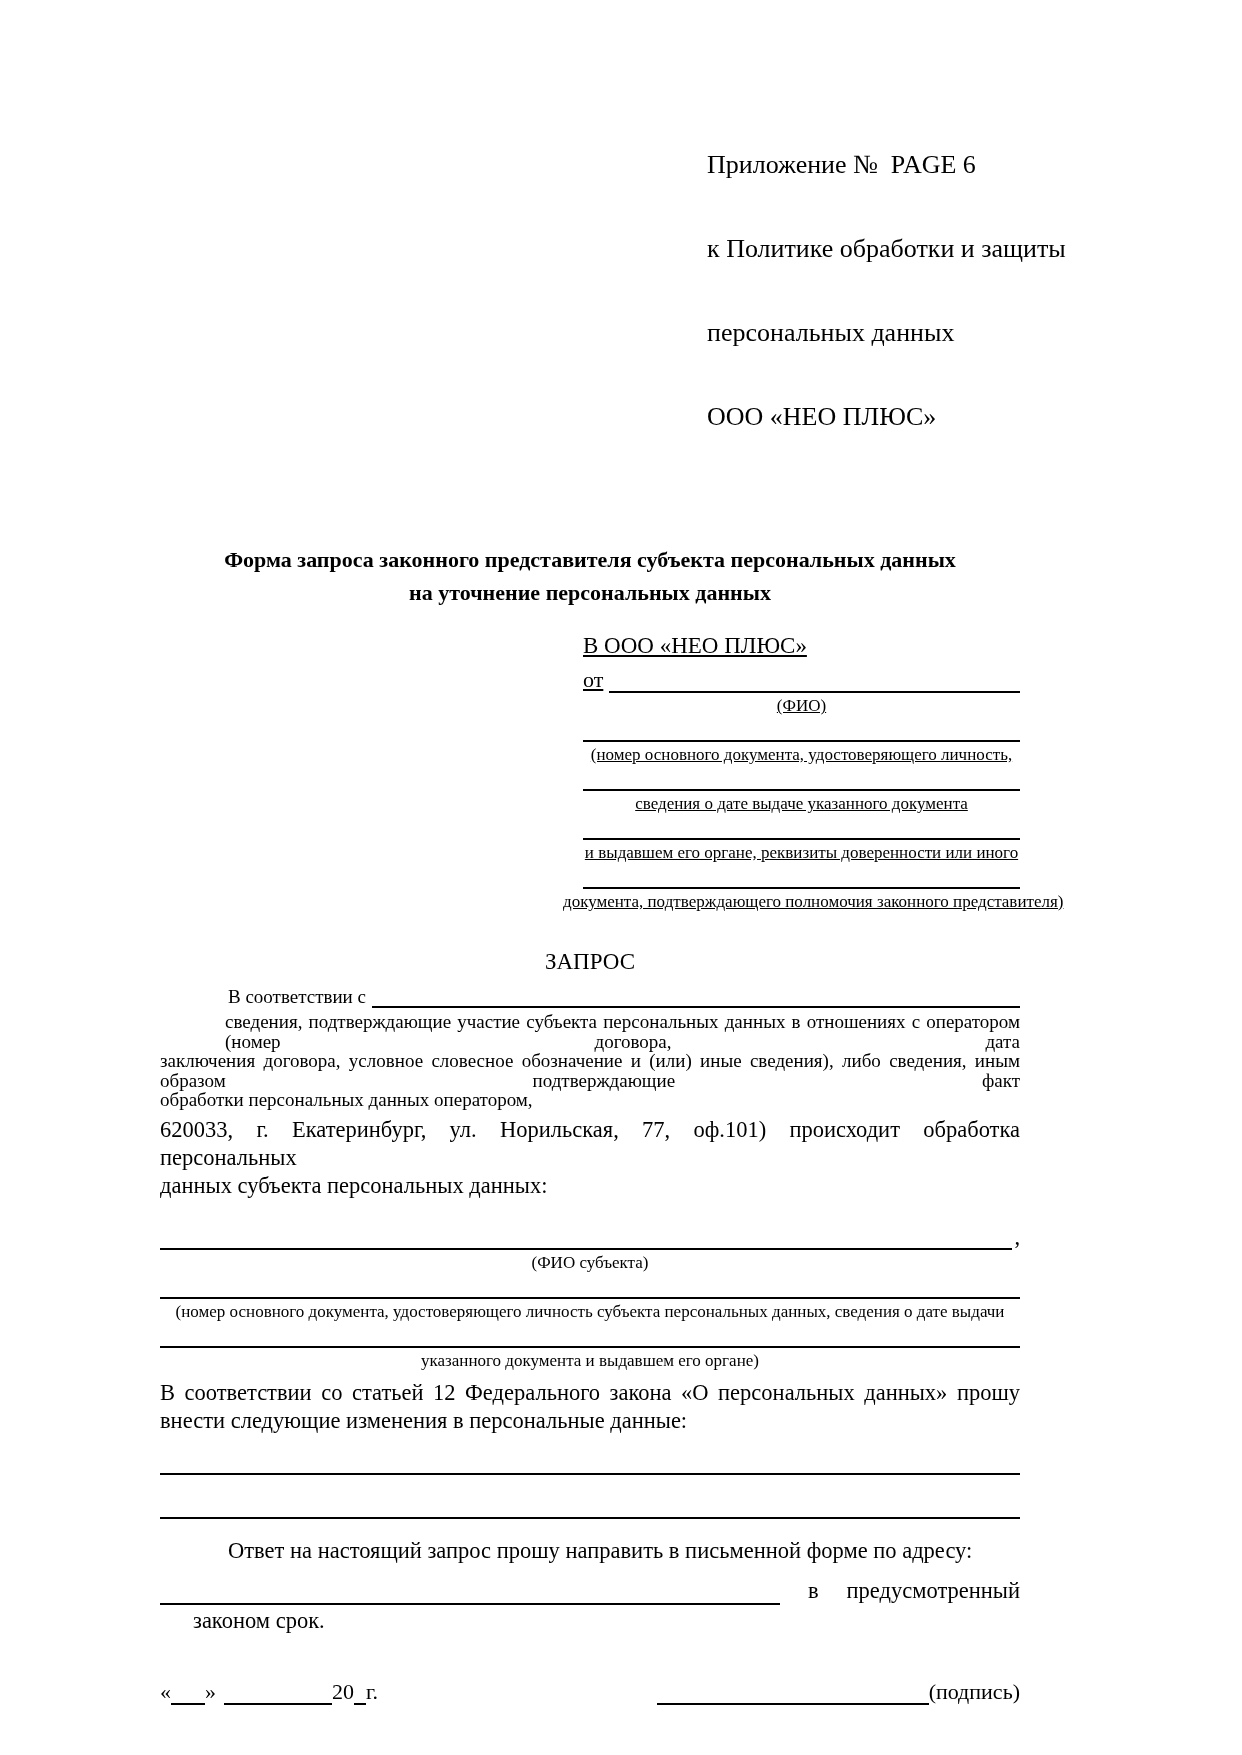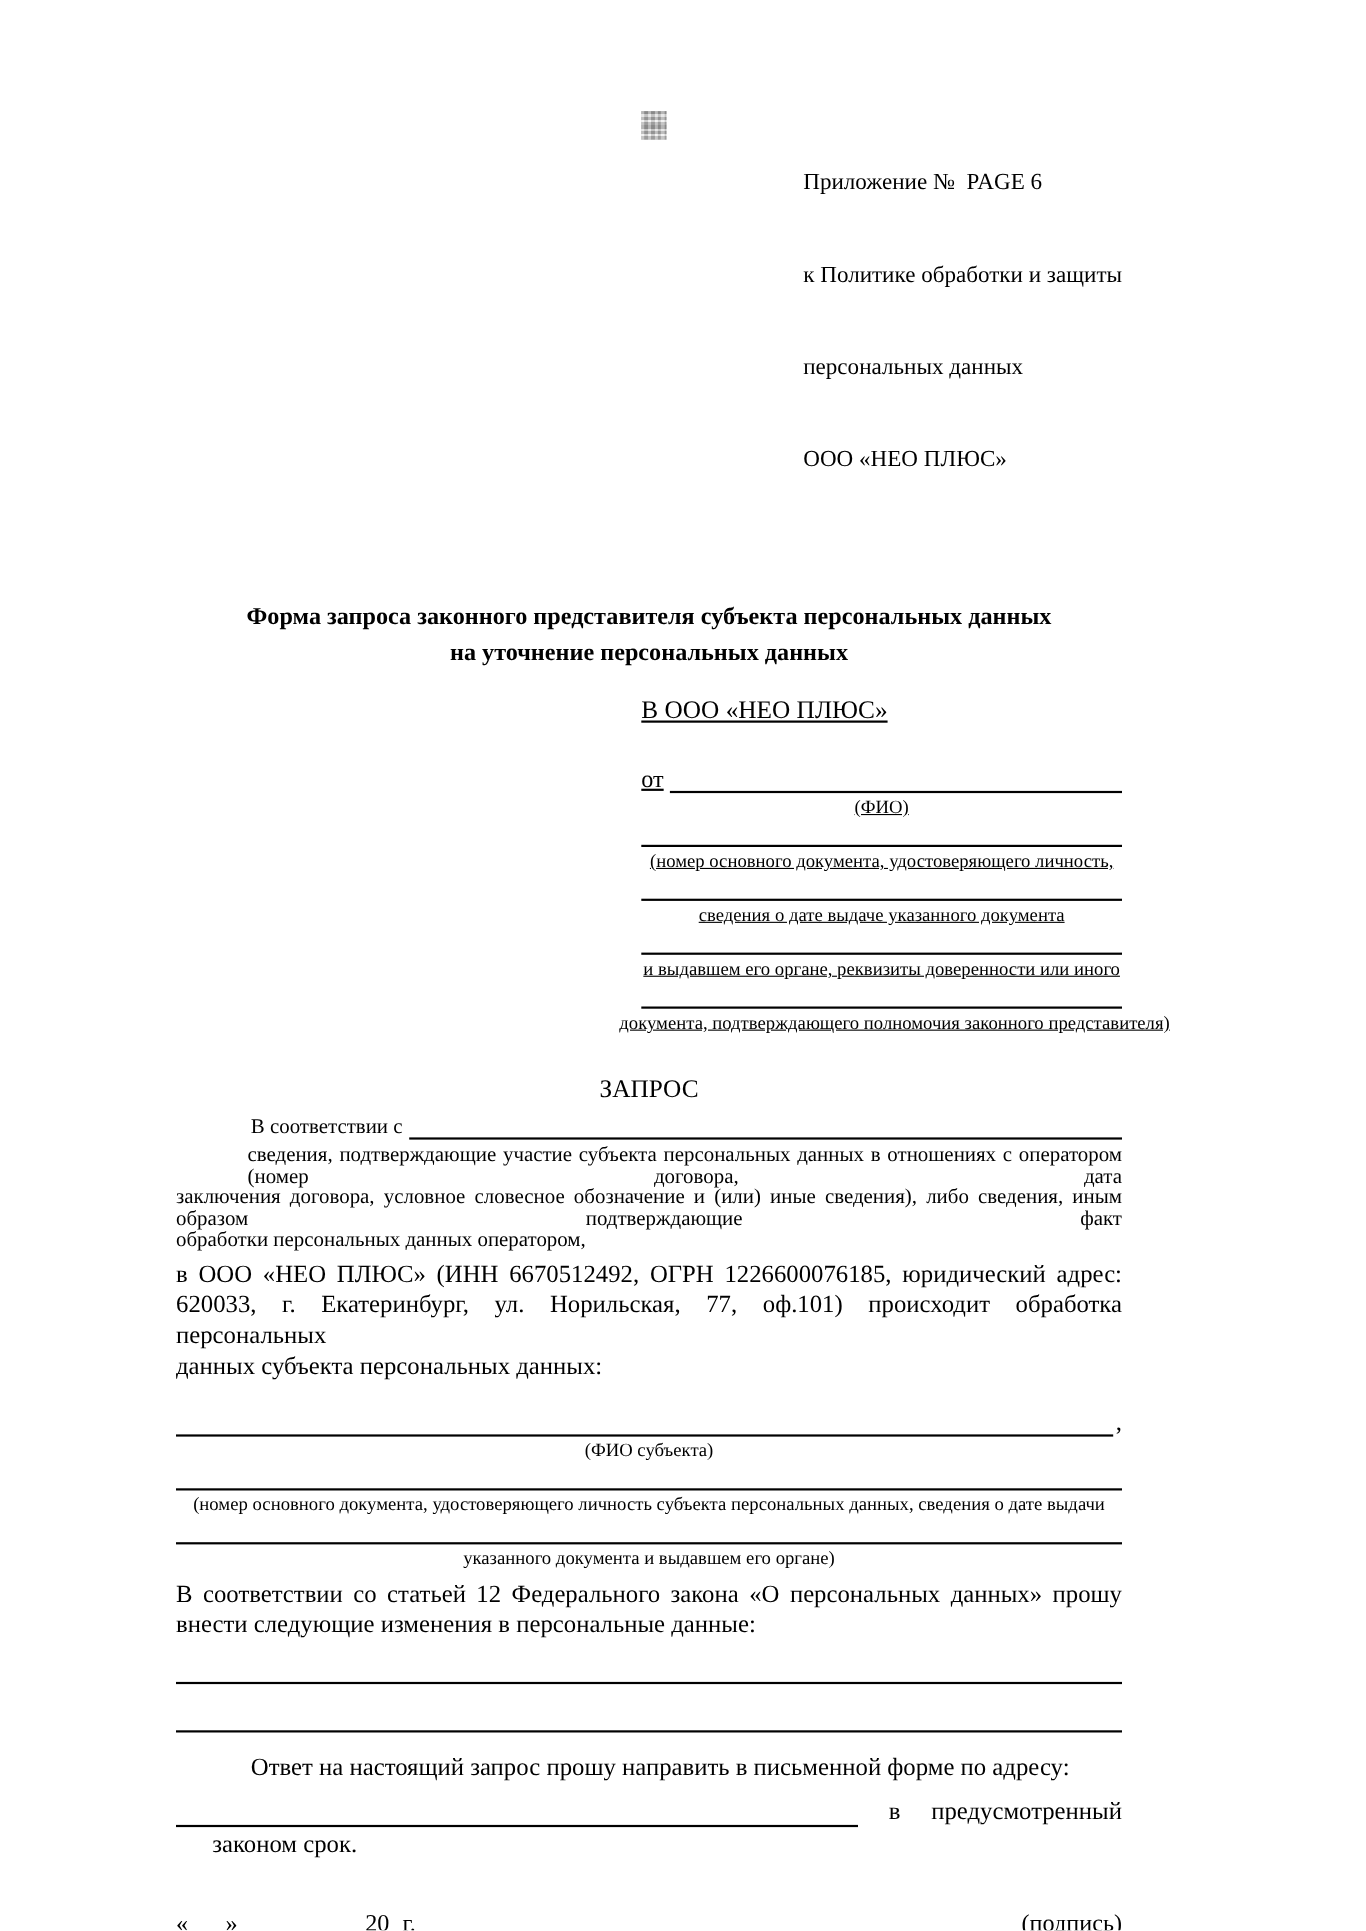--- a/index.html
+++ b/index.html
@@ -14,30 +14,30 @@
   .content { padding:95px 222px 0 160px; } 
 
   
   .header-row { display:flex; align-items:flex-start; margin-left:423px; }
   .stamp {
     width:30px; height:26px; margin-top:6px;
     background:
       repeating-linear-gradient(90deg, rgba(255,255,255,0.35) 0 3px, rgba(120,120,120,0.25) 3px 6px),
       repeating-linear-gradient(180deg, #8f8f8f 0 3px, #dcdcdc 3px 5px, #9c9c9c 5px 8px, #ececec 8px 10px, #a8a8a8 10px 13px);
   }
-  .appendix { margin-left:124px; font-size:21px; line-height:28px; white-space:pre; }
+  .appendix { margin-left:124px; font-size:26px; line-height:28px; white-space:pre; }
 
   
   .doc-title { margin-top:56px; text-align:center; font-weight:bold; font-size:22px; line-height:33px; }
 
   
   .addressee { margin-top:22px; margin-left:423px; width:437px; font-size:22px;text-decoration:underline; }
   .addr-to { font-size:23px; line-height:30px; }
   .from-row { display:flex; align-items:flex-end; margin-top:6px; }
-  .from-row .lbl { flex:0 0 auto;margin-top:28px; }
+  .from-row .lbl { flex:0 0 auto; }
   .fill-line { flex:1 1 auto; border-bottom:2px solid #000; height:20px; margin-left:6px; }
   .caption { font-size:17px; line-height:20px; text-align:center; margin-top:3px; white-space:nowrap; }
   .field { margin-top:24px; }
   .blank-line { border-bottom:2px solid #000; height:0; }
   .caption-wide { margin-left:-20px; margin-right:-20px; }
 
   
   .zapros { margin-top:36px; text-align:center; font-size:23px; line-height:28px; }
   .intro-row { display:flex; align-items:flex-end; margin-top:10px; font-size:19px; }
   .intro-row .lbl { flex:0 0 auto; padding-left:68px; }
@@ -121,21 +121,20 @@
       <span class="fill-line"></span>
     </div>
 
     <div class="fine-print">
       <div class="jl first">сведения, подтверждающие участие субъекта персональных данных в отношениях с оператором (номер договора, дата</div>
       <div class="jl">заключения договора, условное словесное обозначение и (или) иные сведения), либо сведения, иным образом подтверждающие факт</div>
       <div>обработки персональных данных оператором,</div>
     </div>
 
     <div class="body-par op-par">
-      <div class="jl">в ООО «НЕО ПЛЮС» (ИНН 6670512492, ОГРН 1226600076185, юридический адрес:</div>
       <div class="jl">620033, г. Екатеринбург, ул. Норильская, 77, оф.101) происходит обработка персональных</div>
       <div>данных субъекта персональных данных:</div>
     </div>
 
     <div class="comma-row">
       <span class="fill-line"></span>
       <span class="comma">,</span>
     </div>
     <div class="caption">(ФИО субъекта)</div>
 

